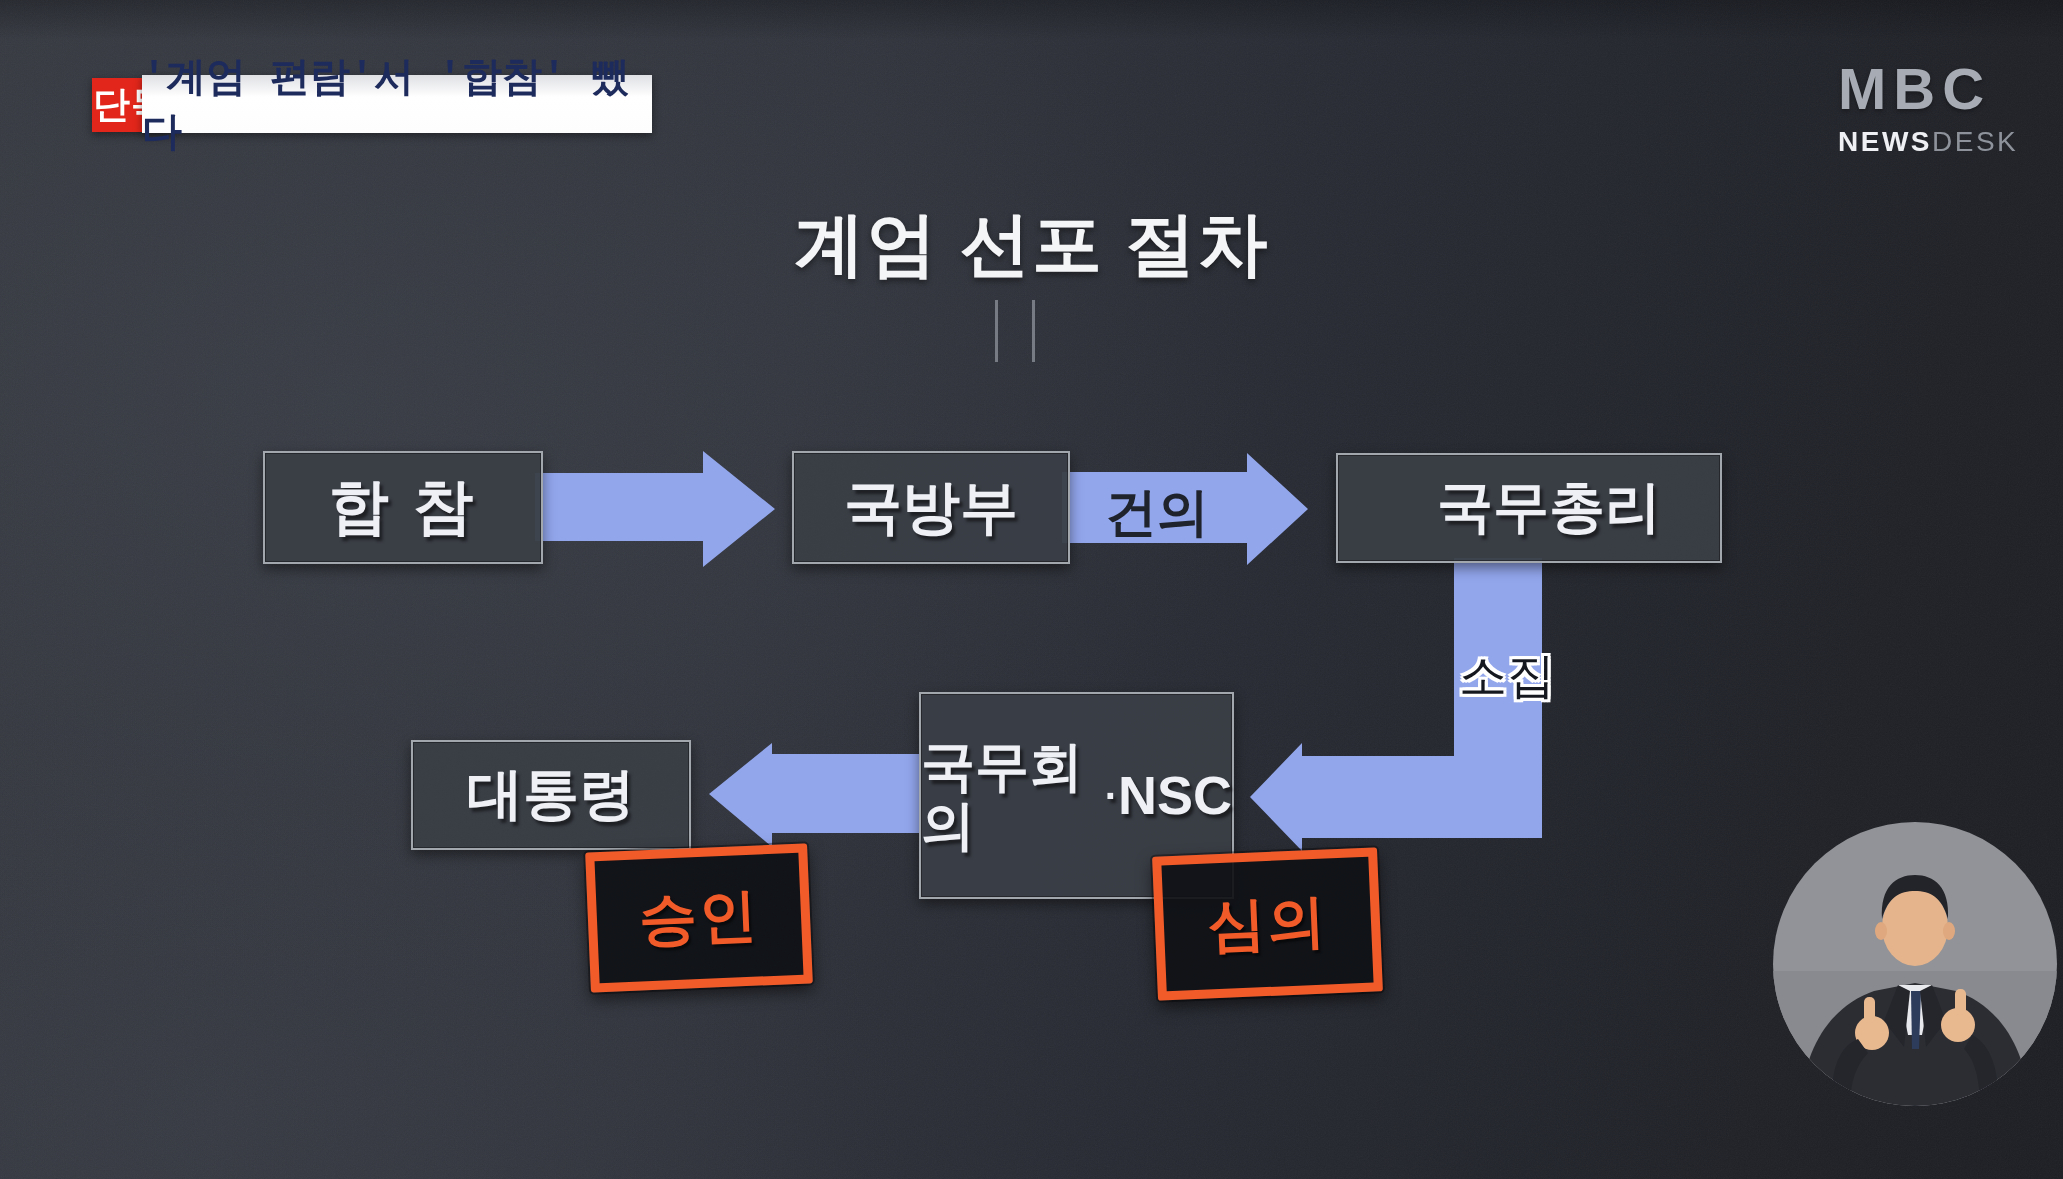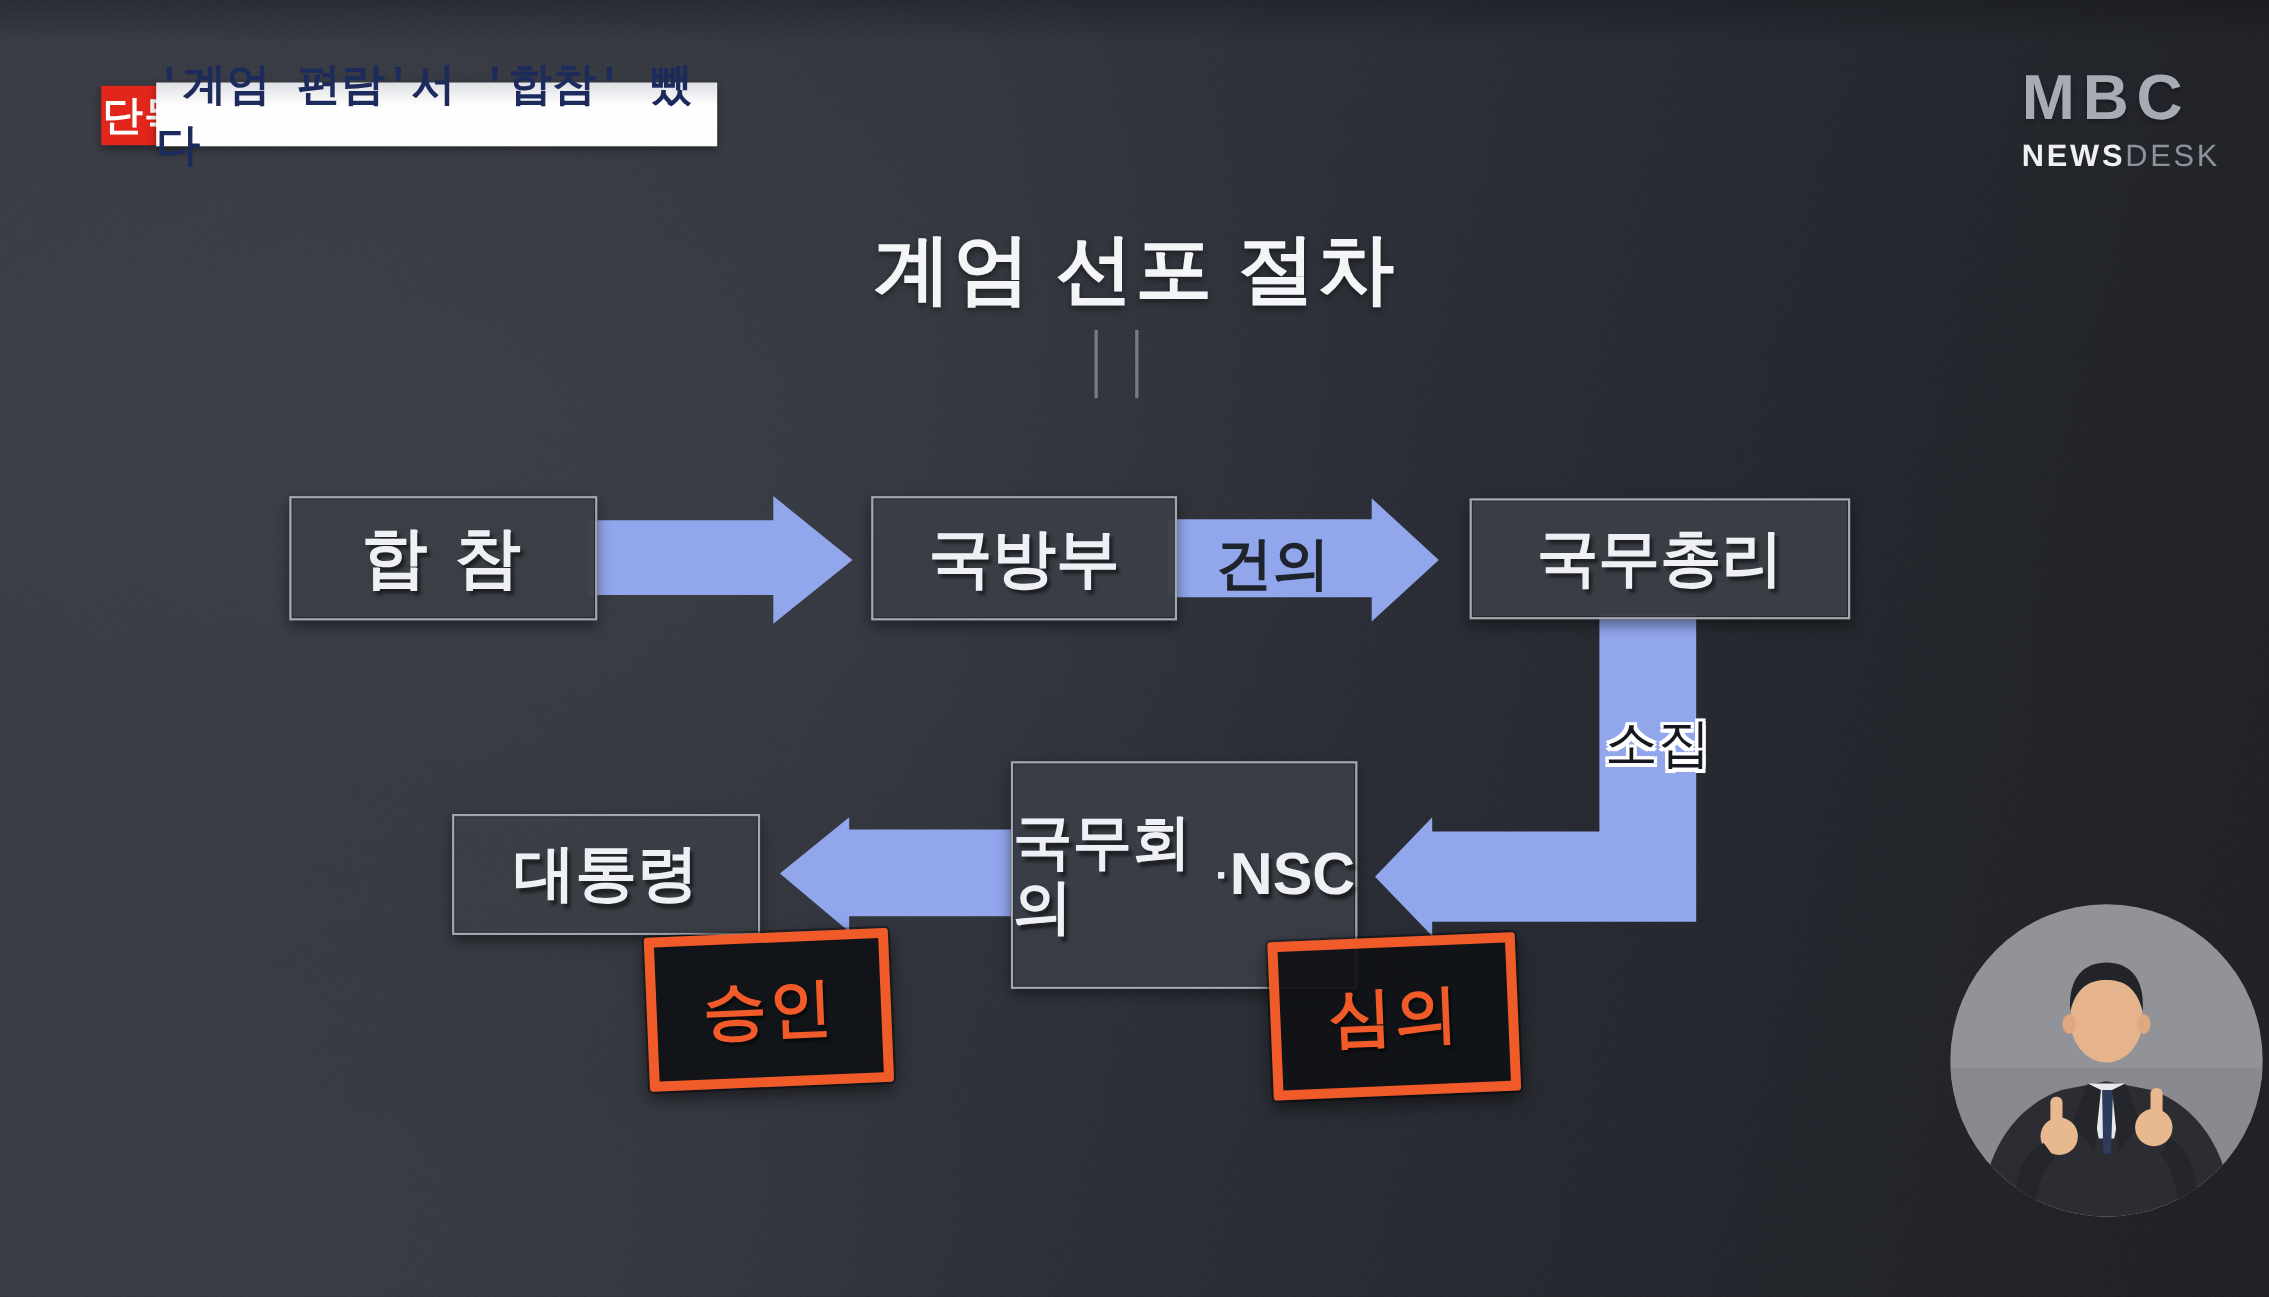--- a/index.html
+++ b/index.html
@@ -42,21 +42,21 @@
   .year{font-size:52px;color:#dde1ec;letter-spacing:1px;}
 
   
   .node{position:absolute;display:flex;align-items:center;justify-content:center;
     background:rgba(58,62,70,.95);border:2px solid #a2a7ae;
     color:#eef0f6;font-weight:bold;
     box-shadow:0 5px 12px rgba(0,0,0,.45), inset 0 0 0 1px rgba(0,0,0,.35);
     text-shadow:3px 4px 3px rgba(0,0,0,.5);}
   .node-hapcham{left:263px;top:451px;width:276px;height:109px;font-size:60px;letter-spacing:4px;}
   .node-mnd{left:792px;top:451px;width:274px;height:109px;font-size:58px;}
-  .node-pm{left:1336px;top:453px;width:342px;height:106px;font-size:56px;}
+  .node-pm{left:1336px;top:453px;width:342px;height:106px;font-size:56px;padding-left:40px;}
   .node-cabinet{left:919px;top:692px;width:311px;height:203px;font-size:54px;
     flex-direction:row;line-height:1.08;}
   .node-cabinet .dot{font-size:40px;line-height:.7;}
   .node-president{left:411px;top:740px;width:276px;height:106px;font-size:56px;}
 
   
   .arrows{position:absolute;left:0;top:0;}
   .arrows polygon{fill:#92a6ec;}
 
   .edge-label{position:absolute;left:1057px;top:478px;width:200px;text-align:center;

